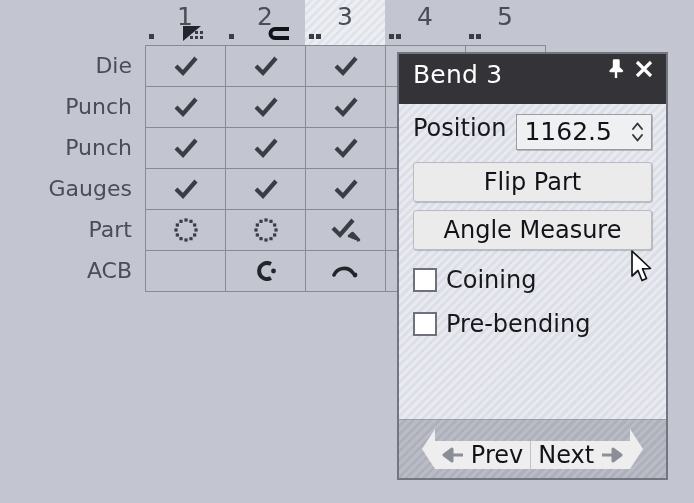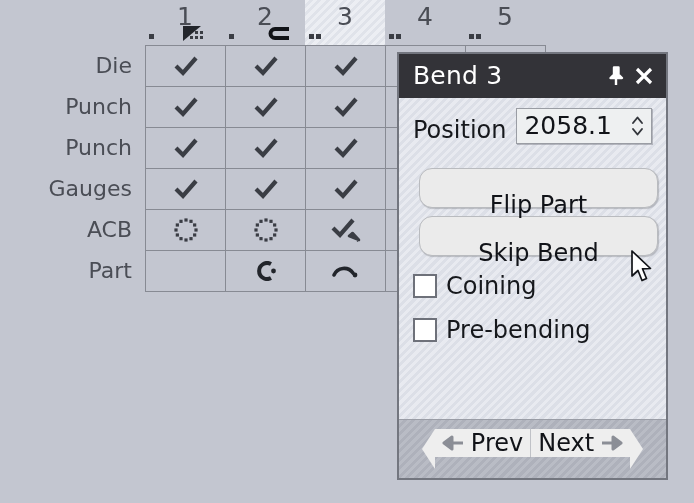--- a/index.html
+++ b/index.html
@@ -126,24 +126,24 @@
     border: 2px solid #73767f;
     background-image: repeating-linear-gradient(
       135deg,
       #e8eaf0 0px, #e8eaf0 3px,
       #dcdfe7 3px, #dcdfe7 6px
     );
     display: flex;
     flex-direction: column;
   }
   .dlg-titlebar {
-    height: 44px;
+    height: 50px;
     background: #333338;
     display: flex;
-    align-items: center;
+    align-items: flex-start;
     padding: 0 8px 0 14px;
     flex: none;
   }
   .dlg-title {
     flex: 1;
     color: #ffffff;
     font-size: 25px;
     line-height: 42px;
     letter-spacing: 0.2px;
   }
@@ -156,22 +156,22 @@
   }
 
   .dlg-body {
     flex: 1;
     padding: 10px 14px 0 14px;
     box-sizing: border-box;
   }
 
   .position-row {
     display: flex;
-    align-items: flex-end;
-    margin-bottom: 24px;
+    align-items: flex-start;
+    margin-bottom: 12px;
   }
   .position-label {
     font-size: 24px;
     color: #16181c;
     margin-right: 10px;
   }
   .spinbox {
     flex: 1;
     height: 36px;
     background: #eef0f1;
@@ -197,30 +197,29 @@
     padding-right: 3px;
   }
 
   .dlg-btn {
     display: block;
     width: 100%;
     height: 40px;
     margin-bottom: 8px;
     background: #ebebeb;
     border: 1px solid #b9bbbf;
-    border-radius: 13px;
+    border-radius: 3px;
     box-shadow: 1px 1px 1px rgba(120,122,130,0.4);
     font-size: 24px;
     color: #111318;
     font-family: "DejaVu Sans", sans-serif;
     cursor: default;
-    padding: 17px;
+    padding: 0;
     line-height: 38px;
     box-sizing: border-box;
-    margin-left: 6px;
   }
 
   .check-row {
     display: flex;
     align-items: center;
     margin-top: 16px;
   }
   .checkbox {
     width: 24px;
     height: 24px;
@@ -245,21 +244,21 @@
       #aeb1bb 3px, #aeb1bb 6px
     );
     border-top: 1px solid #9a9da6;
     display: flex;
     align-items: center;
     justify-content: center;
   }
   .navgroup {
     display: flex;
     height: 40px;
-    align-items: flex-start;
+    align-items: flex-end;
   }
   .nav-cap {
     width: 13px;
     height: 40px;
   }
   .nav-btn {
     background: #eeeeee;
     display: flex;
     align-items: center;
     justify-content: center;
@@ -326,22 +325,22 @@
             <rect x="11" y="10" width="5" height="5" fill="#3a3d44"></rect>
           </svg></div>
       </div>
     </div>
 
   <div class="row-labels">
       <div class="row-label">Die</div>
       <div class="row-label">Punch</div>
       <div class="row-label">Punch</div>
       <div class="row-label">Gauges</div>
+      <div class="row-label">Part</div>
       <div class="row-label">ACB</div>
-      <div class="row-label">Part</div>
     </div>
 
   <div class="grid">
       <div class="grid-row">
         <div class="grid-cell">
           <span style="display: flex;">
             <svg viewBox="0 0 26 22" class="ck">
               <path d="M3 11 L10 18 L23 3" stroke="#3a3d44" stroke-width="4.2" fill="none" stroke-linecap="butt" stroke-linejoin="miter"></path>
             </svg>
           </span>
@@ -524,32 +523,32 @@
         <path d="M3 3 L17 17 M17 3 L3 17" stroke="#ffffff" stroke-width="3.2" stroke-linecap="butt"></path>
       </svg>
     </span>
   </div>
 
   <div class="dlg-body">
 
     <div class="position-row">
       <span class="position-label">Position</span>
       <div class="spinbox">
-        <span class="spin-value">2058.1</span>
+        <span class="spin-value">1162.5</span>
         <span class="spin-arrows">
           <svg width="13" height="26" viewBox="0 0 13 26">
             <path d="M2 10 L6.5 4.5 L11 10" stroke="#33363c" stroke-width="1.9" fill="none" stroke-linecap="round" stroke-linejoin="round"></path>
             <path d="M2 16 L6.5 21.5 L11 16" stroke="#33363c" stroke-width="1.9" fill="none" stroke-linecap="round" stroke-linejoin="round"></path>
           </svg>
         </span>
       </div>
     </div>
 
     <button class="dlg-btn">Flip Part</button>
-    <button class="dlg-btn">Skip Bend</button>
+    <button class="dlg-btn">Angle Measure</button>
 
     <div class="check-row">
       <span class="checkbox"></span>
       <span class="check-label">Coining</span>
     </div>
     <div class="check-row">
       <span class="checkbox"></span>
       <span class="check-label">Pre-bending</span>
     </div>
   </div>

